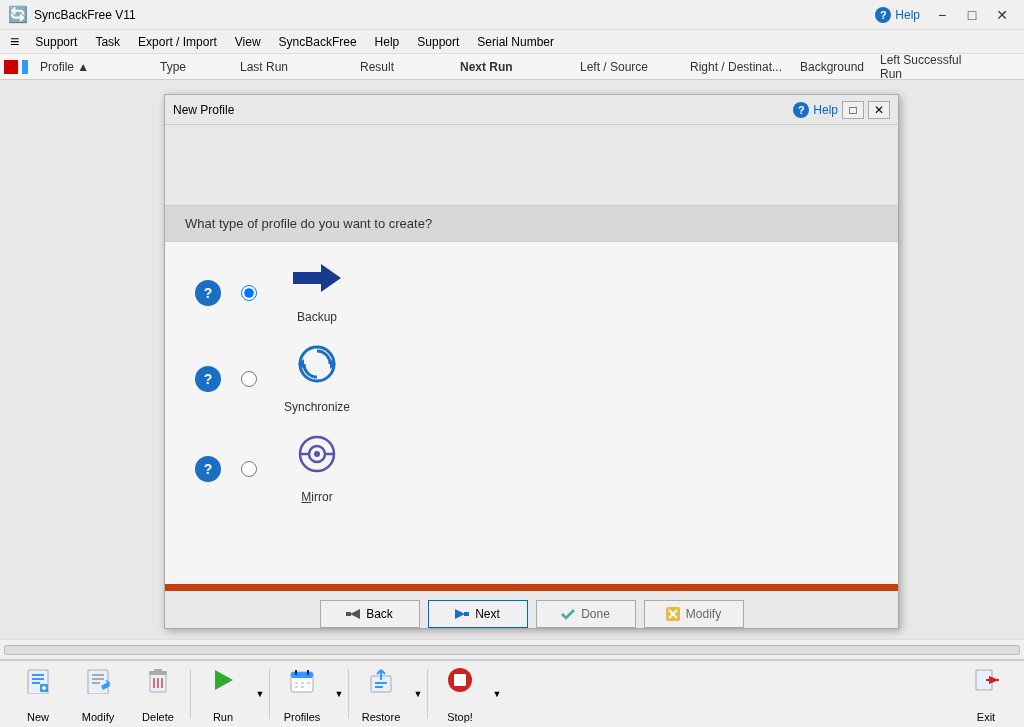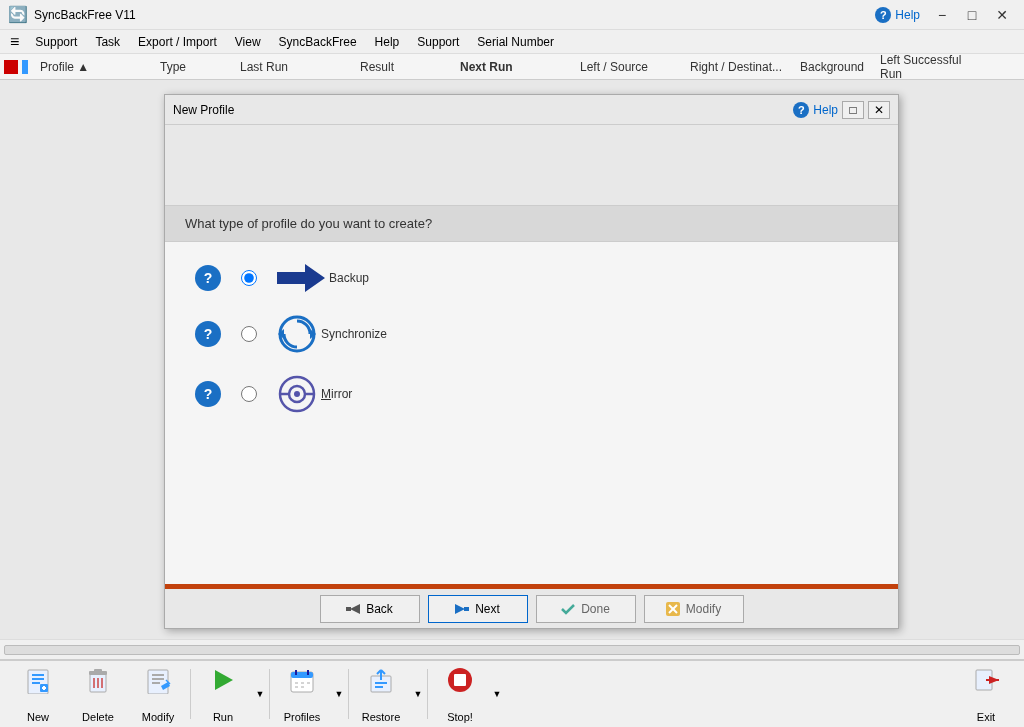--- a/index.html
+++ b/index.html
@@ -173,23 +173,23 @@
     }
 
     .radio-input {
       width: 16px; height: 16px;
       cursor: pointer;
       flex-shrink: 0;
     }
 
     .option-icon-label {
       display: flex;
-      flex-direction: row;
-      align-items: center;
-      gap: 4px;
+      flex-direction: column;
+      align-items: center;
+      gap: 16px;
       min-width: 80px;
     }
 
     
     .backup-arrow {
       width: 48px; height: 32px;
       display: flex; align-items: center; justify-content: center;
     }
 
     
@@ -213,24 +213,24 @@
     
     .dialog-filler {
       background: #f5f5f5;
       flex: 1;
       min-height: 60px;
     }
 
     
     .dialog-footer {
       background: #e8e8e8;
-      border-top: 5px solid #c2410c;
+      border-top: 7px solid #c2410c;
       height: 44px;
       display: flex;
-      align-items: center;
+      align-items: flex-end;
       justify-content: center;
       gap: 8px;
       padding: 0 20px;
     }
 
     .footer-btn {
       height: 28px;
       min-width: 100px;
       border: 1px solid #aaa;
       background: #f0f0f0;
@@ -481,43 +481,43 @@
         <line x1="18" y1="22" x2="22" y2="22" stroke="white" stroke-width="2"></line>
         <line x1="20" y1="20" x2="20" y2="24" stroke="white" stroke-width="2"></line>
       </svg>
     </div>
     <span>New</span>
   </button>
 
   <button class="task-btn">
     <div class="task-btn-icon">
       <svg width="28" height="28" viewBox="0 0 28 28">
+        <rect x="4" y="4" width="20" height="24" rx="1" fill="#e8f0fe" stroke="#aaa" stroke-width="1"></rect>
+        <rect x="8" y="8" width="12" height="2" fill="#aaa"></rect>
+        <rect x="8" y="12" width="12" height="2" fill="#aaa"></rect>
+        <rect x="8" y="16" width="8" height="2" fill="#aaa"></rect>
+        <polygon points="17,20 24,16 26,20 19,24" fill="#3399ff"></polygon>
+        <line x1="22" y1="14" x2="26" y2="18" stroke="#3399ff" stroke-width="1.5"></line>
+      </svg>
+    </div>
+    <span>Modify</span>
+  </button>
+
+  <button class="task-btn">
+    <div class="task-btn-icon">
+      <svg width="28" height="28" viewBox="0 0 28 28">
         <rect x="6" y="8" width="16" height="18" rx="1" fill="#e8f0fe" stroke="#aaa" stroke-width="1"></rect>
         <rect x="5" y="5" width="18" height="4" rx="1" fill="#aaa"></rect>
         <rect x="10" y="3" width="8" height="3" rx="1" fill="#aaa"></rect>
         <line x1="10" y1="12" x2="10" y2="22" stroke="#cc4444" stroke-width="1.5"></line>
         <line x1="14" y1="12" x2="14" y2="22" stroke="#cc4444" stroke-width="1.5"></line>
         <line x1="18" y1="12" x2="18" y2="22" stroke="#cc4444" stroke-width="1.5"></line>
       </svg>
     </div>
     <span>Delete</span>
-  </button>
-
-  <button class="task-btn">
-    <div class="task-btn-icon">
-      <svg width="28" height="28" viewBox="0 0 28 28">
-        <rect x="4" y="4" width="20" height="24" rx="1" fill="#e8f0fe" stroke="#aaa" stroke-width="1"></rect>
-        <rect x="8" y="8" width="12" height="2" fill="#aaa"></rect>
-        <rect x="8" y="12" width="12" height="2" fill="#aaa"></rect>
-        <rect x="8" y="16" width="8" height="2" fill="#aaa"></rect>
-        <polygon points="17,20 24,16 26,20 19,24" fill="#3399ff"></polygon>
-        <line x1="22" y1="14" x2="26" y2="18" stroke="#3399ff" stroke-width="1.5"></line>
-      </svg>
-    </div>
-    <span>Modify</span>
   </button>
 
   <div class="task-sep"></div>
 
   <button class="task-btn">
     <div class="task-btn-icon">
       <svg width="28" height="28" viewBox="0 0 28 28">
         <polygon points="6,4 24,14 6,24" fill="#33aa33"></polygon>
       </svg>
     </div>

